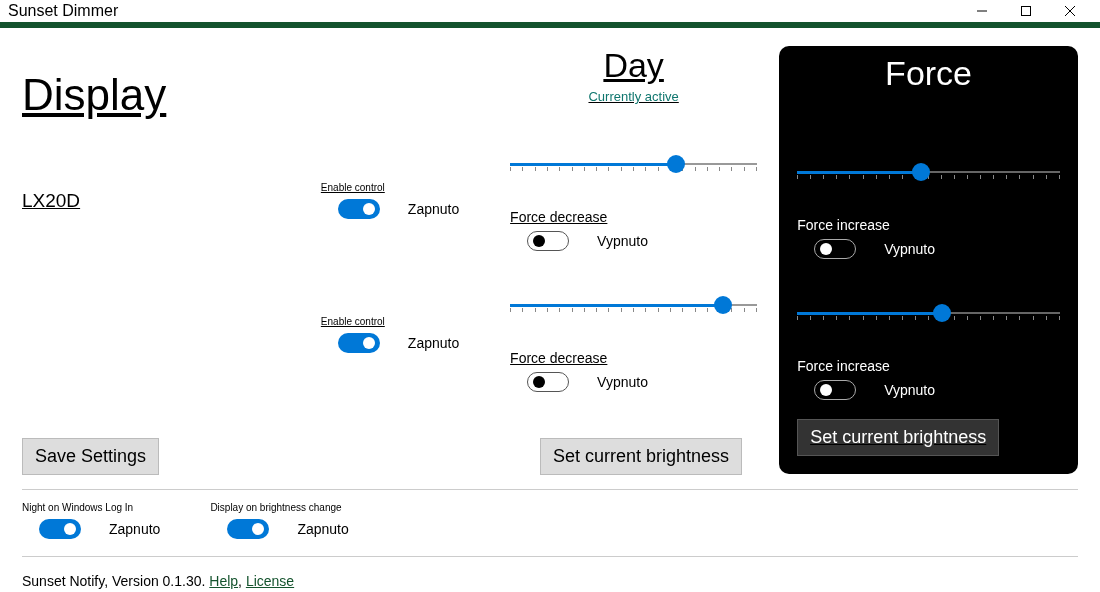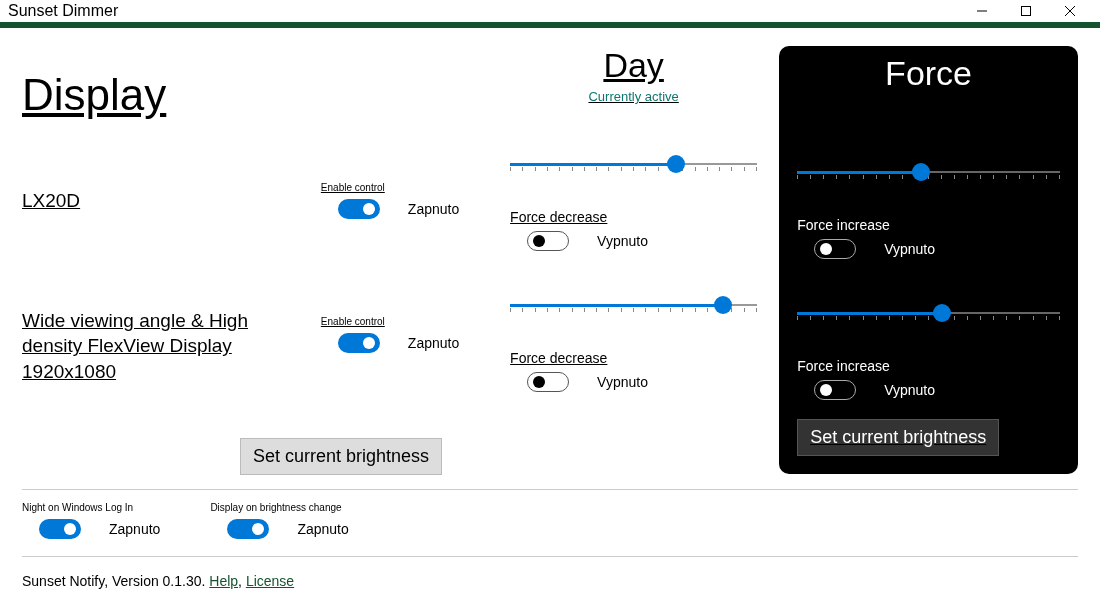--- a/index.html
+++ b/index.html
@@ -234,23 +234,20 @@
 
 <div class="content">
   <div class="row">
 
     <div class="page-title-col">
       <div class="page-title">Display</div>
 
       <div class="display-block" style="margin-top:68px">
         <div class="display-name">LX20D</div>
       </div>
-      <div class="display-block second" style="margin-top:94px">
-        <div class="display-name">Wide viewing angle &amp; High density FlexView Display 1920x1080</div>
-      </div>
     </div>
 
     <div class="enable-col">
       <div class="spacer-head"></div>
       <div style="height:78px"></div>
       <div>
         <div class="enable-label">Enable control</div>
         <div class="toggle on">
           <div class="track">
               <div class="thumb"></div>
@@ -441,20 +438,23 @@
         </div>
 
         <div class="btn-row">
           <div class="btn dark">Set current brightness</div>
         </div>
       </div>
     </div>
   </div>
 
   <div class="row" style="margin-top:-36px">
+    <div style="width:300px">
+      <div class="btn">Save Settings</div>
+    </div>
     <div style="width:190px"></div>
     <div style="width:270px; padding-left:28px">
       <div class="btn">Set current brightness</div>
     </div>
   </div>
 
   <div class="divider"></div>
 
   <div class="footer-toggles">
     <div>

